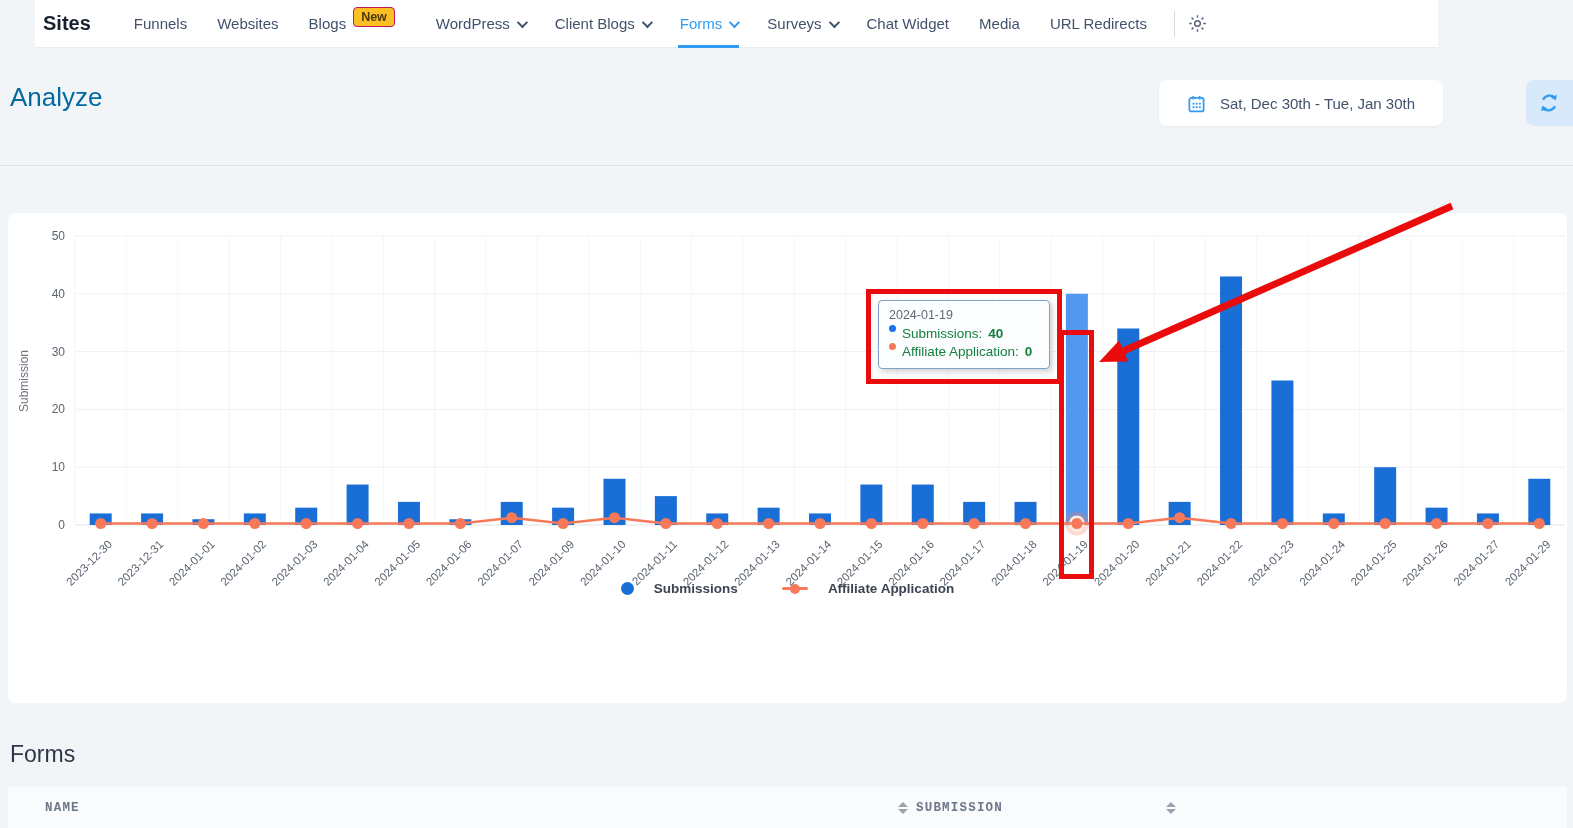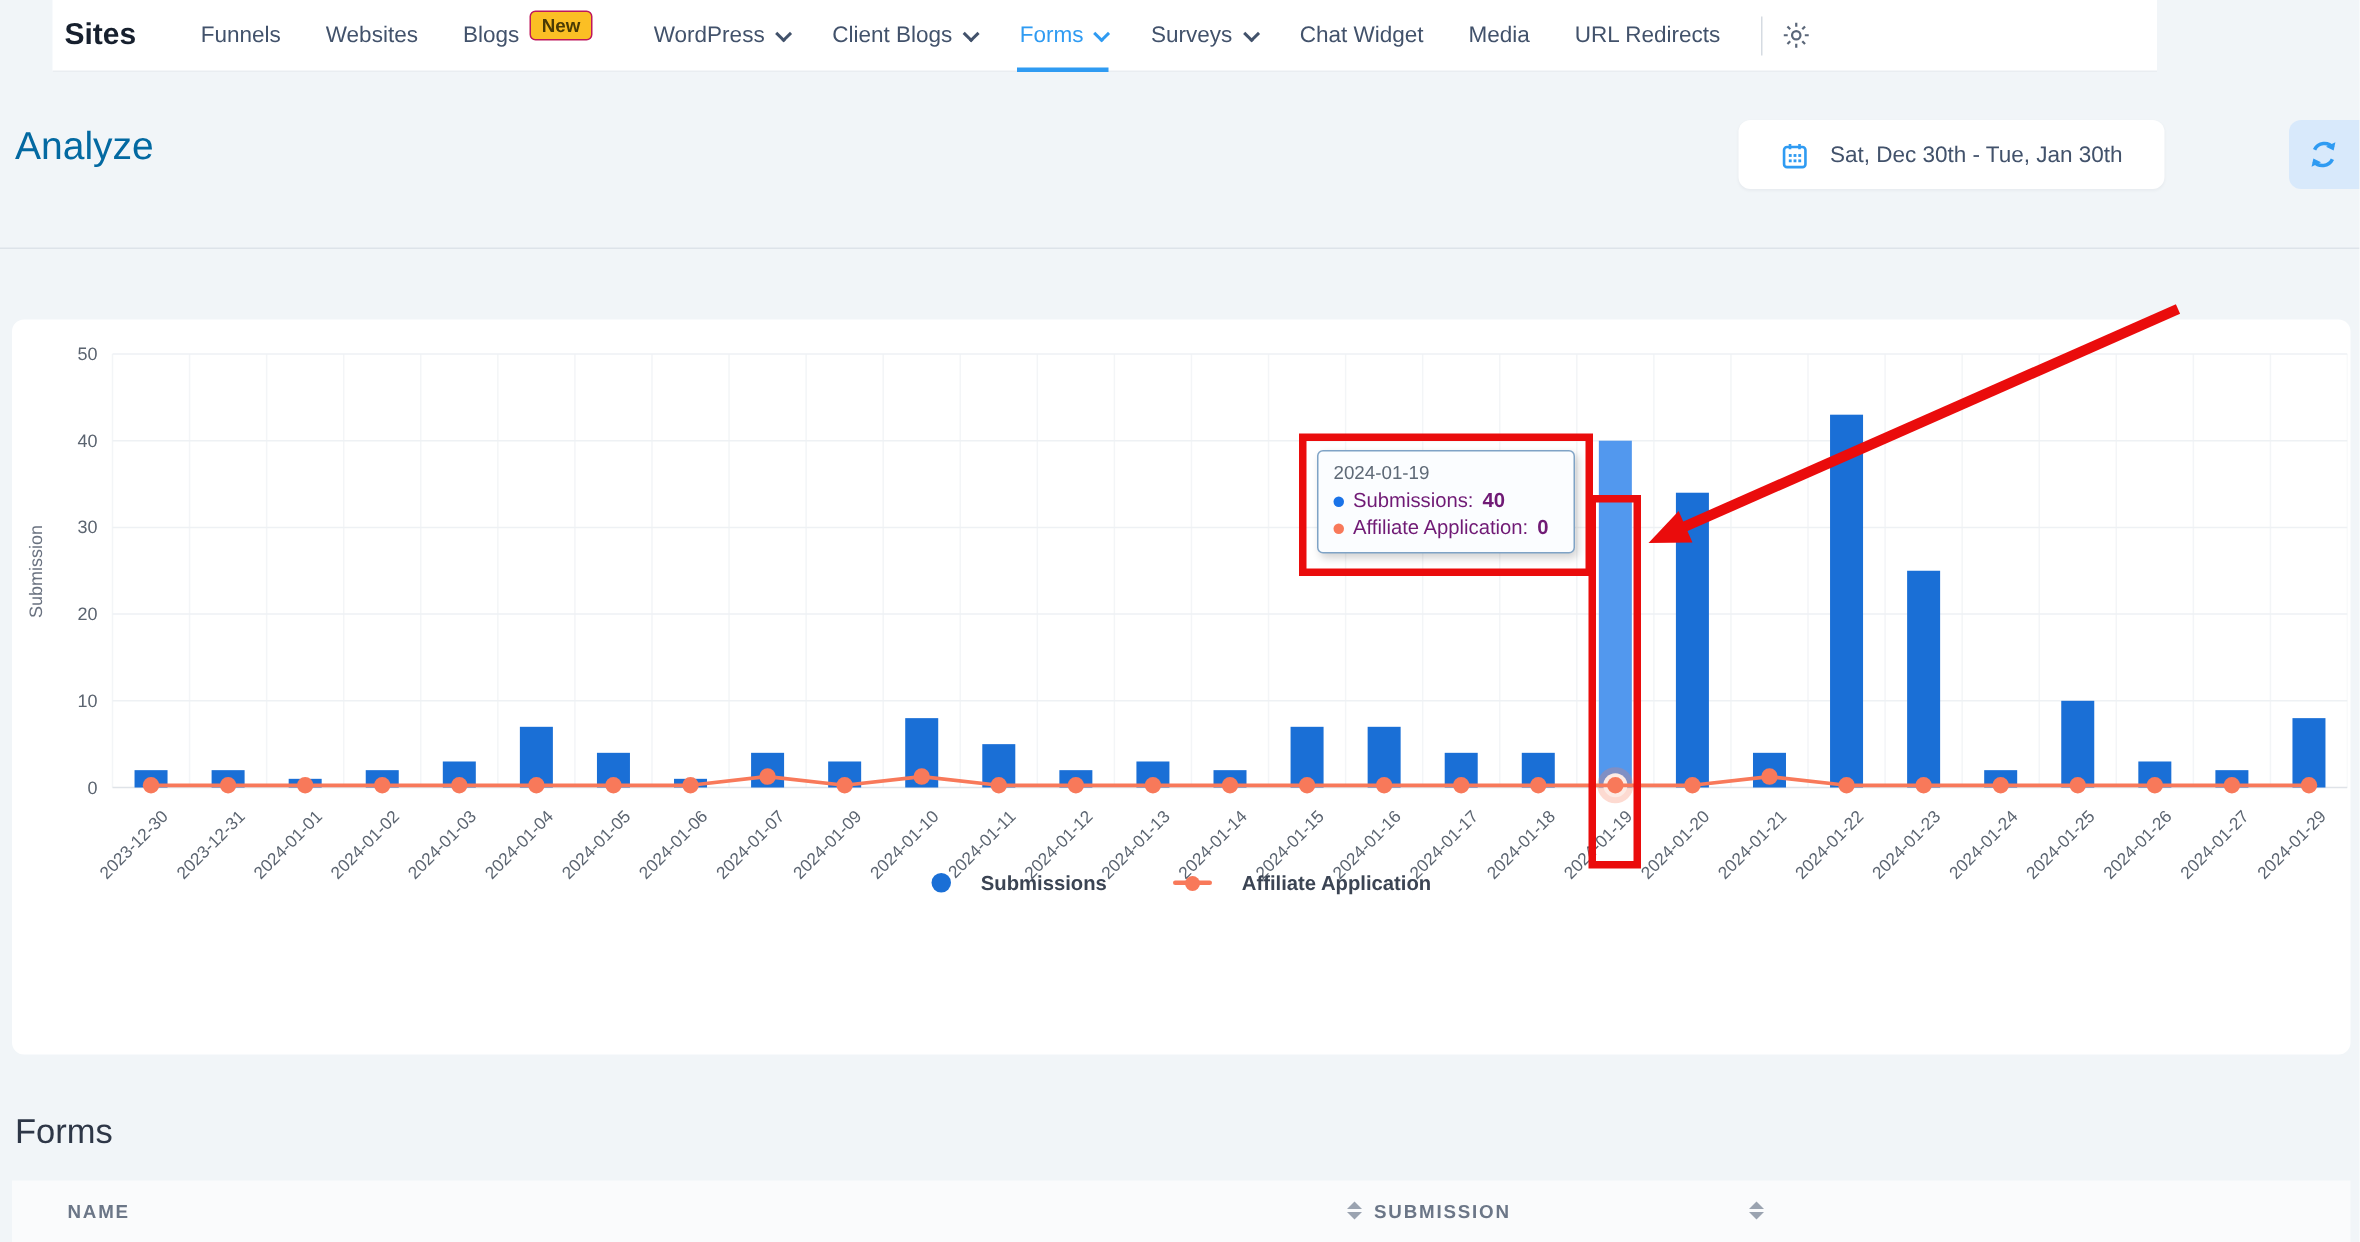--- a/index.html
+++ b/index.html
@@ -42,34 +42,34 @@
   .leg-item { display:flex; align-items:center; gap:20px; font-size:13.5px; font-weight:700; color:#3b4453; cursor:pointer; }
   .leg-dot { width:13px; height:13px; border-radius:50%; }
   .leg-line { width:26px; height:3px; border-radius:2px; position:relative; }
   .leg-line::after { content:""; position:absolute; left:8px; top:-3.5px; width:10px; height:10px; border-radius:50%;
                      background:inherit; }
 
   
   .tooltip { position:absolute; left:878px; top:300px; width:172px; background:#fbfdff; border:1px solid #7fa3c6;
              border-radius:4px; box-shadow:2px 3px 6px rgba(0,0,0,.18); padding:7px 10px; z-index:8; }
   .tt-date { font-size:12.5px; color:#5f6a77; margin-bottom:3px; }
-  .tt-row { font-size:13.5px; color:#701a75; display:flex; align-items:center; gap:6px; line-height:18px; }
+  .tt-row { font-size:13.5px; color:#15803d; display:flex; gap:6px; line-height:18px; }
   .tt-dot { width:7px; height:7px; border-radius:50%; flex:0 0 auto; }
   .tt-val { font-weight:700; }
   .annot-rect { position:absolute; border:5px solid var(--annot); z-index:9; pointer-events:none; }
   #annot-tooltip { left:866px; top:289px; width:196px; height:95px; }
   #annot-bar { top:330px; width:35px; height:249px; }
   #arrow-overlay { position:absolute; left:0; top:0; z-index:10; pointer-events:none; }
 
   
   .forms-title { position:absolute; left:10px; top:741px; font-size:23px; color:#2e3747; }
   .table-head { position:absolute; left:8px; top:787px; width:1559px; height:41px; background:#fafbfc;
                 display:flex; align-items:center; font-size:12.5px; font-weight:700; letter-spacing:1.2px;
                 color:#6b7687; }
-  .th { display:flex; align-items:flex-start; justify-content:space-between; }
+  .th { display:flex; align-items:center; justify-content:space-between;font-family:Liberation Mono, monospace; }
   .th-name { width:900px; padding-left:37px; }
   .th-sub  { width:268px; padding-left:8px; }
   .sort { display:inline-flex; flex-direction:column; gap:2px; cursor:pointer; }
   .sort i { display:block; width:0; height:0; border-left:5px solid transparent; border-right:5px solid transparent; }
   .sort .up { border-bottom:5px solid #9aa3b0; }
   .sort .dn { border-top:5px solid #9aa3b0; }
 </style>
 </head>
 <body style="--accent: #2f9bf2; --badge: #fbbf24; --annot: #ea0c0c;">
 

